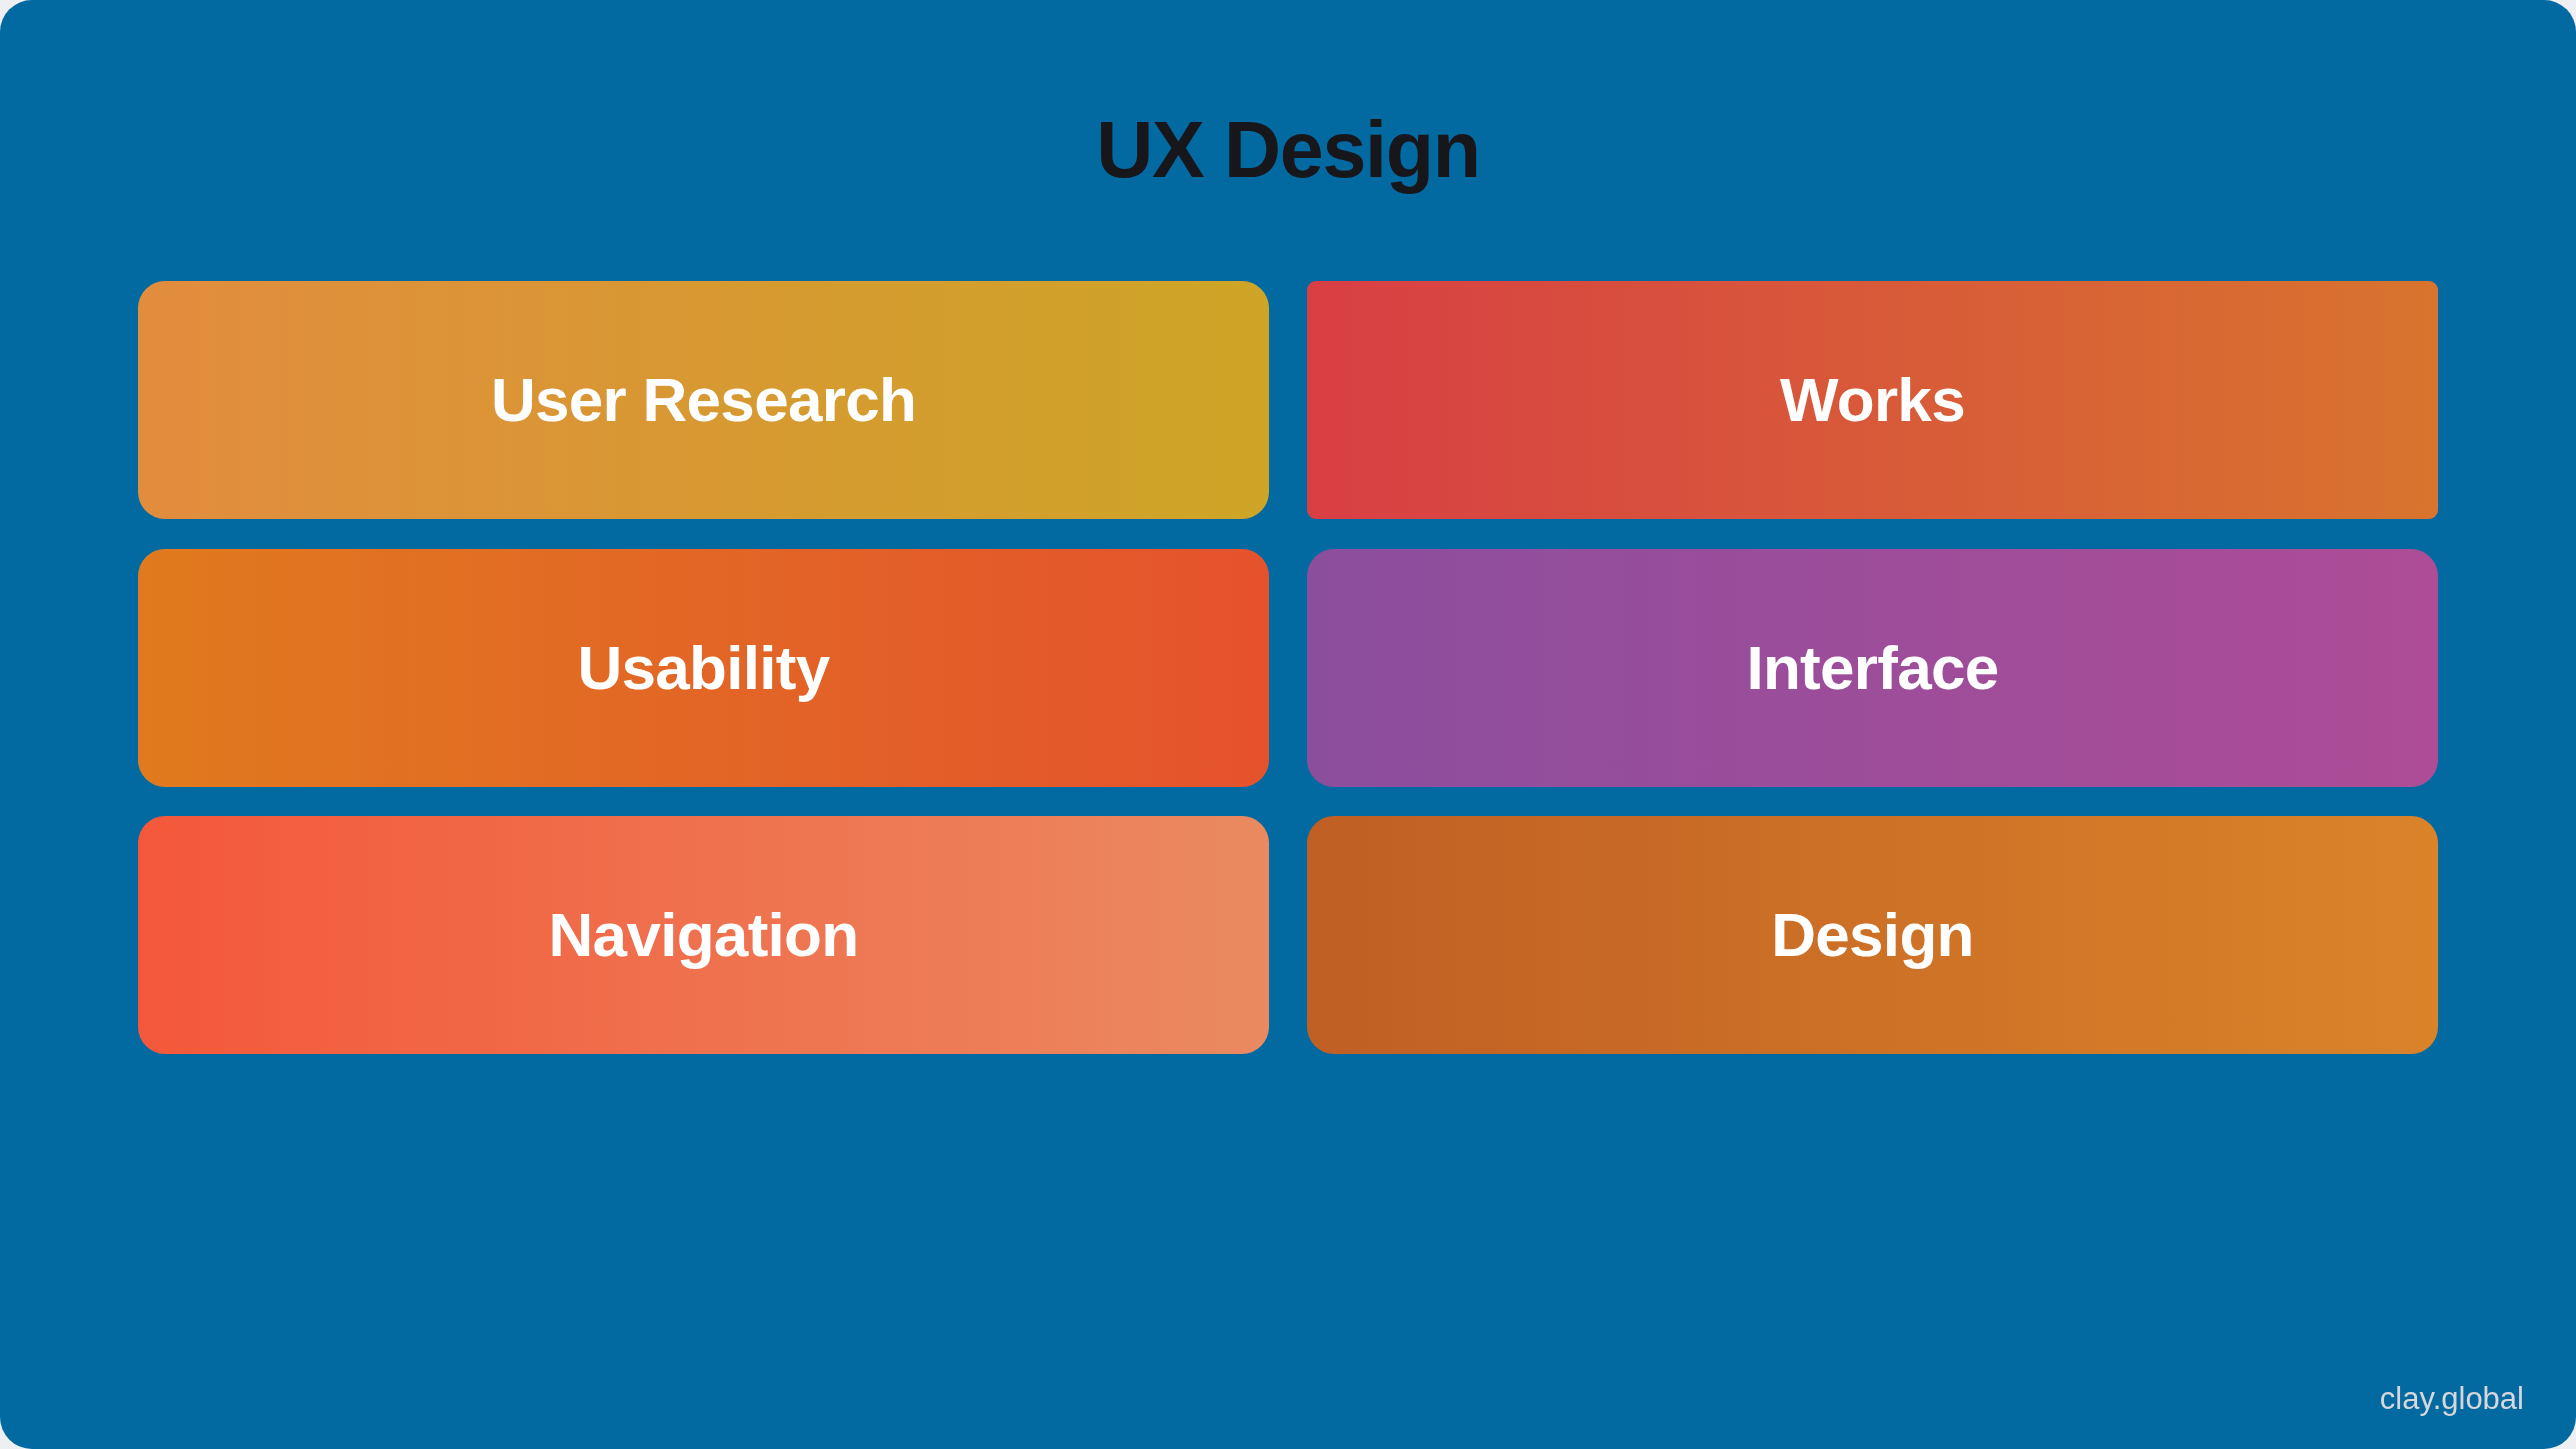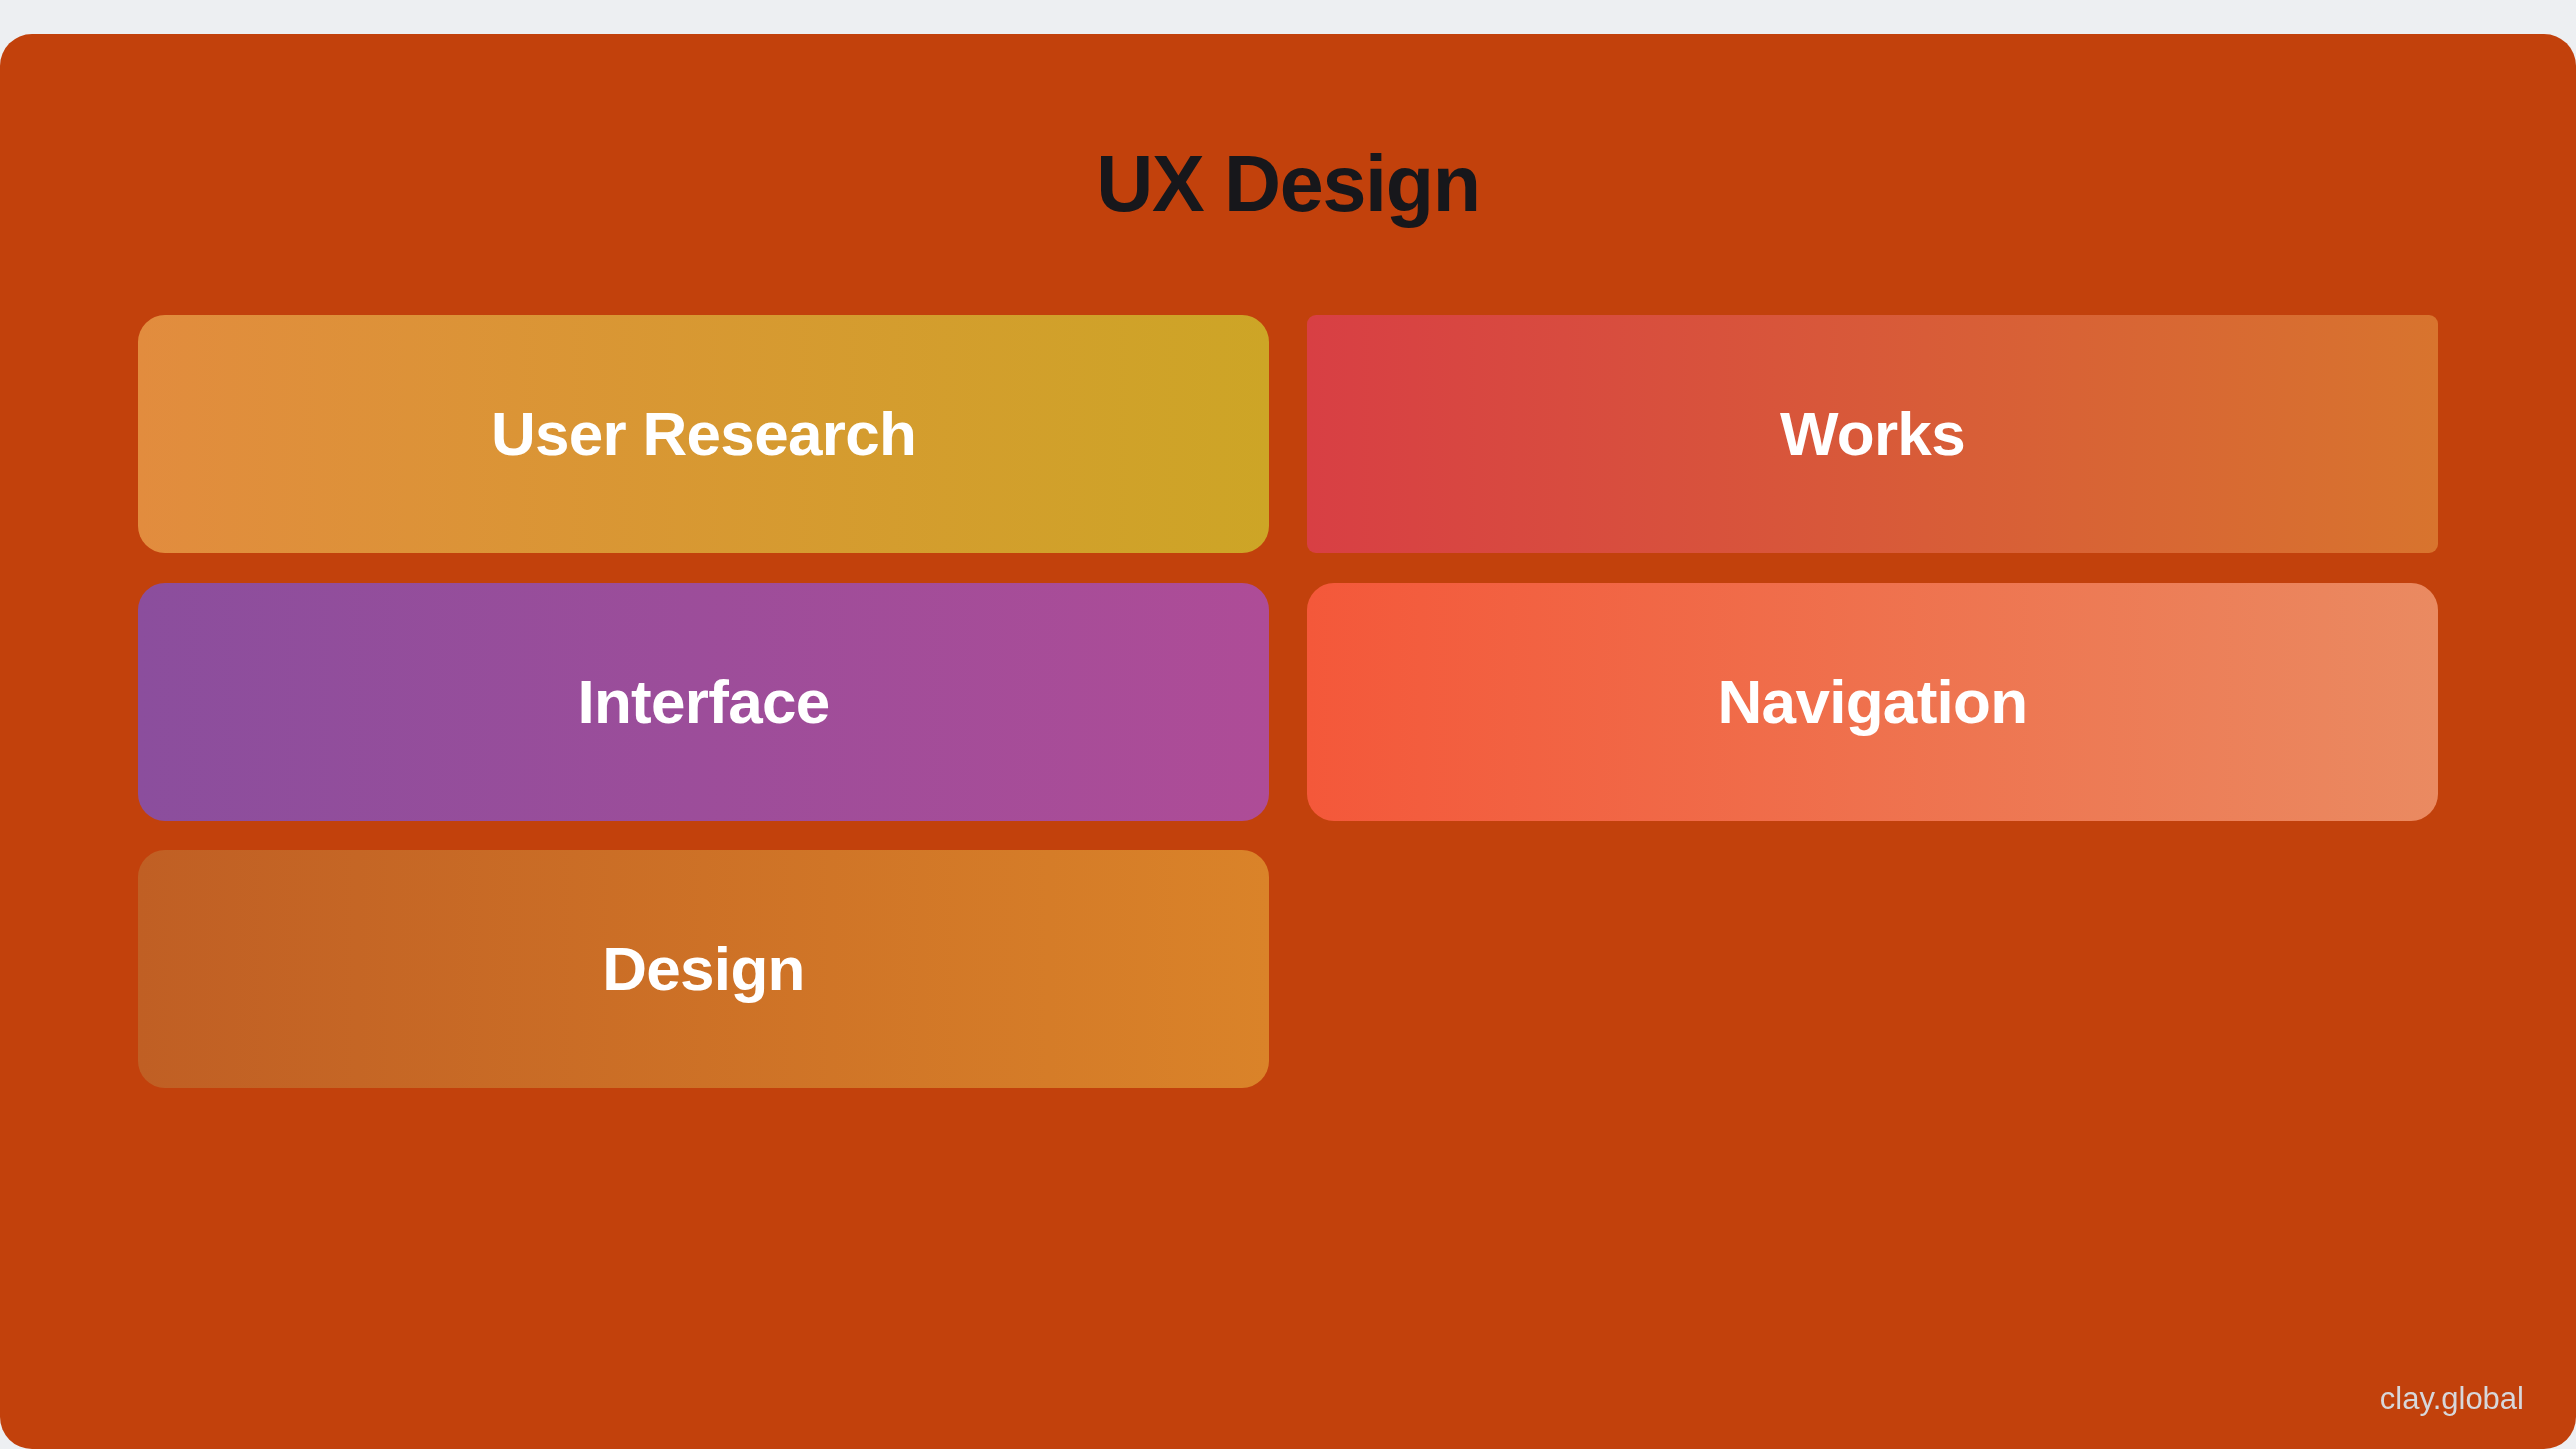--- a/index.html
+++ b/index.html
@@ -62,30 +62,33 @@
     right: 52px;
     bottom: 32px;
     font-size: 31px;
     font-weight: 400;
     color: #d7d7db;
   }
 </style>
 </head>
 <body style="background: rgb(237, 239, 242);">
 
-<div class="canvas" style="background: #c2410c; margin-top: 34px;">
+<div class="canvas" style="background: #0369a1;">
 
   <h1 class="title" style="color: rgb(23, 23, 27);">UX Design</h1>
 
   <div class="grid">
     <div class="card" style="background: linear-gradient(90deg, rgb(226, 140, 62), rgb(205, 165, 38)); color: rgb(255, 255, 255);">
       <span>User Research</span>
     </div>
     <div class="card" style="background: linear-gradient(90deg, rgb(216, 63, 68), rgb(216, 116, 46)); color: rgb(255, 255, 255); border-radius: 9px;">
       <span>Works</span>
+    </div>
+    <div class="card" style="background: linear-gradient(90deg, rgb(224, 122, 30), rgb(229, 82, 45)); color: rgb(255, 255, 255);">
+      <span>Usability</span>
     </div>
     <div class="card" style="background: linear-gradient(90deg, rgb(139, 78, 157), rgb(174, 76, 151)); color: rgb(255, 255, 255);">
       <span>Interface</span>
     </div>
     <div class="card" style="background: linear-gradient(90deg, rgb(244, 88, 58), rgb(234, 138, 97)); color: rgb(255, 255, 255);">
       <span>Navigation</span>
     </div>
     <div class="card" style="background: linear-gradient(90deg, rgb(192, 95, 36), rgb(218, 131, 41)); color: rgb(255, 255, 255);">
       <span>Design</span>
     </div>

